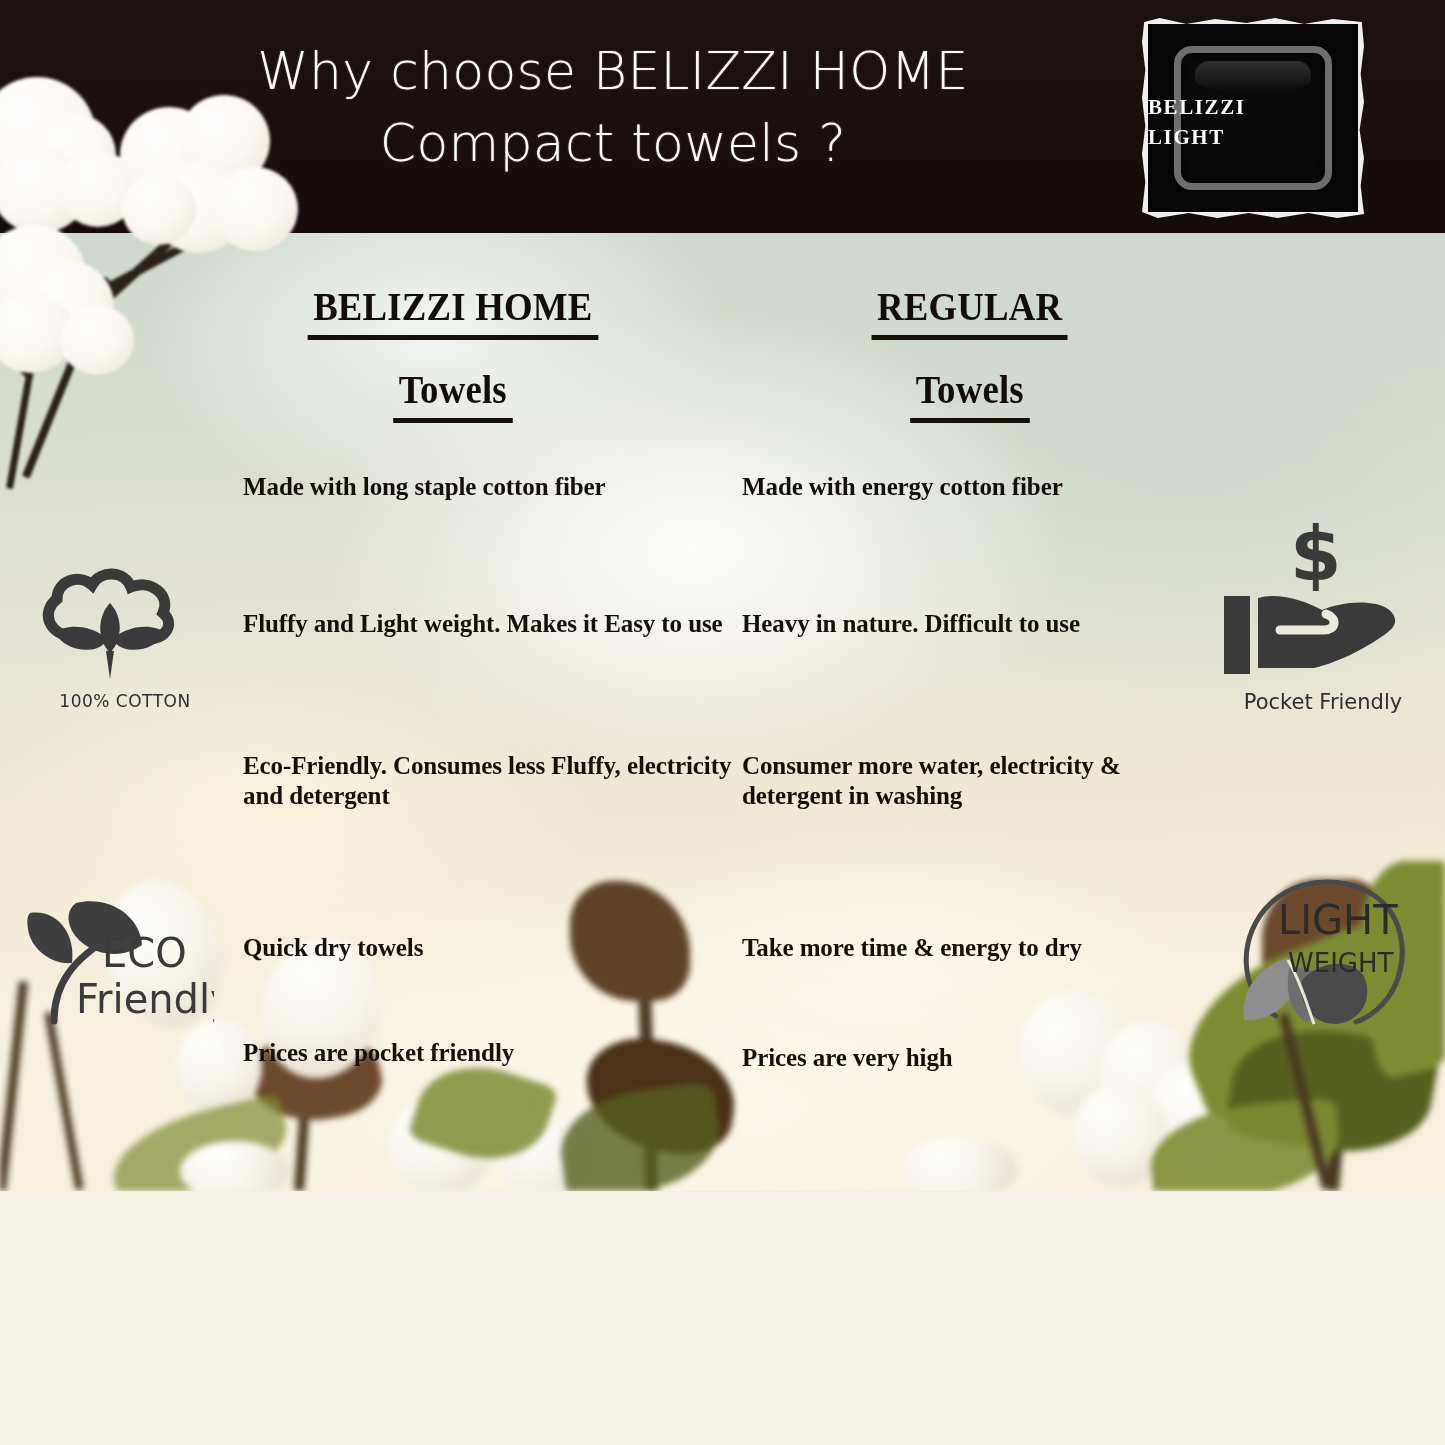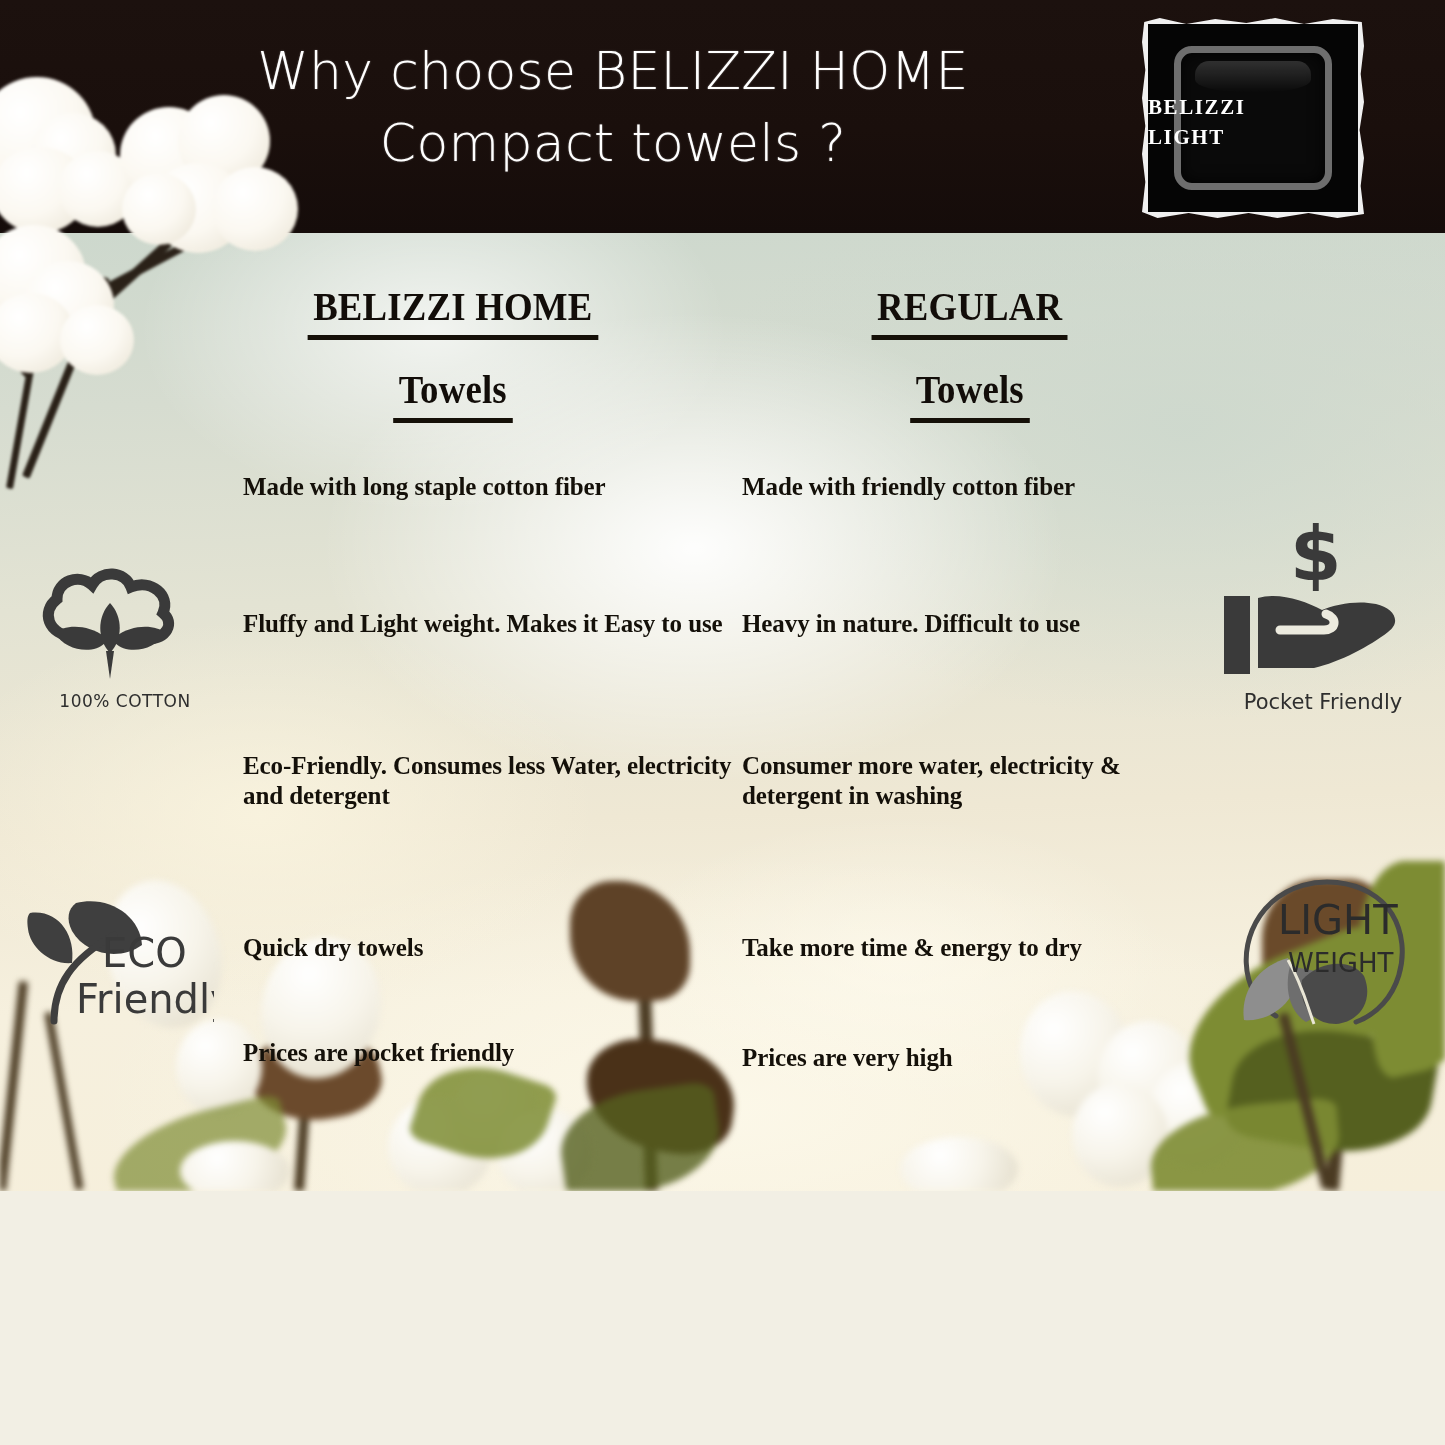--- a/index.html
+++ b/index.html
@@ -246,25 +246,25 @@
       <div><span class="l2">Towels</span></div>
     </div>
 
     <div class="col-head" id="head-right">
       <div><span class="l1">REGULAR</span></div>
       <div><span class="l2">Towels</span></div>
     </div>
 
     <div class="row-text col-l" style="top:239px;">Made with long staple cotton fiber</div>
     <div class="row-text col-l" style="top:376px;">Fluffy and Light weight. Makes it Easy to use</div>
-    <div class="row-text col-l" style="top:518px;">Eco-Friendly. Consumes less Water, electricity and detergent</div>
+    <div class="row-text col-l" style="top:518px;">Eco-Friendly. Consumes less Fluffy, electricity and detergent</div>
     <div class="row-text col-l" style="top:700px;">Quick dry towels</div>
     <div class="row-text col-l" style="top:805px;">Prices are pocket friendly</div>
 
-    <div class="row-text col-r" style="top:239px;">Made with friendly cotton fiber</div>
+    <div class="row-text col-r" style="top:239px;">Made with energy cotton fiber</div>
     <div class="row-text col-r" style="top:376px;">Heavy in nature. Difficult to use</div>
     <div class="row-text col-r" style="top:518px;">Consumer more water, electricity &amp; detergent in washing</div>
     <div class="row-text col-r" style="top:700px;">Take more time &amp; energy to dry</div>
     <div class="row-text col-r" style="top:810px;">Prices are very high</div>
   </div>
 
   <div class="badge" id="badge-cotton">
     <svg width="150" height="122" viewBox="0 0 150 122">
       <path d="M40 72 C12 70 6 46 22 34 C22 16 44 8 57 20 C66 4 90 6 96 22 C116 14 136 30 128 48 C140 58 132 74 112 74" fill="none" stroke="#3a3a3a" stroke-width="11" stroke-linecap="round"></path>
       <path d="M75 38 C88 52 88 74 75 88 C62 74 62 52 75 38 Z" fill="#3a3a3a"></path>

